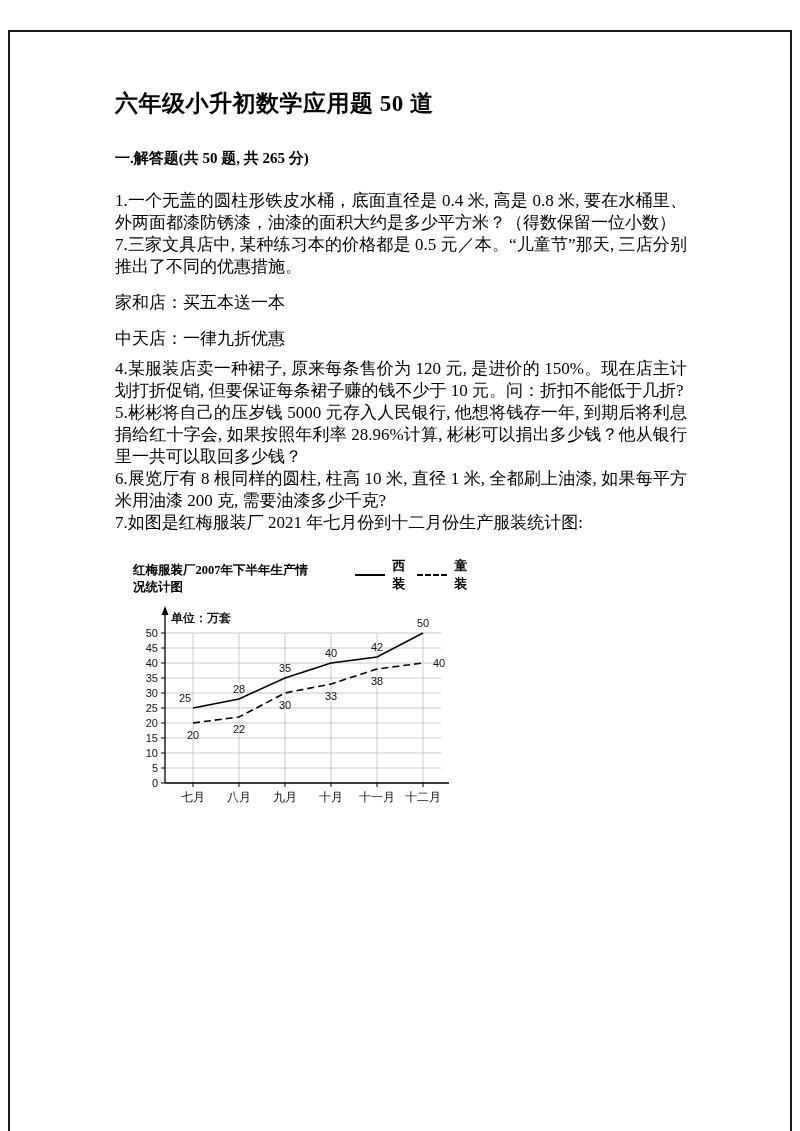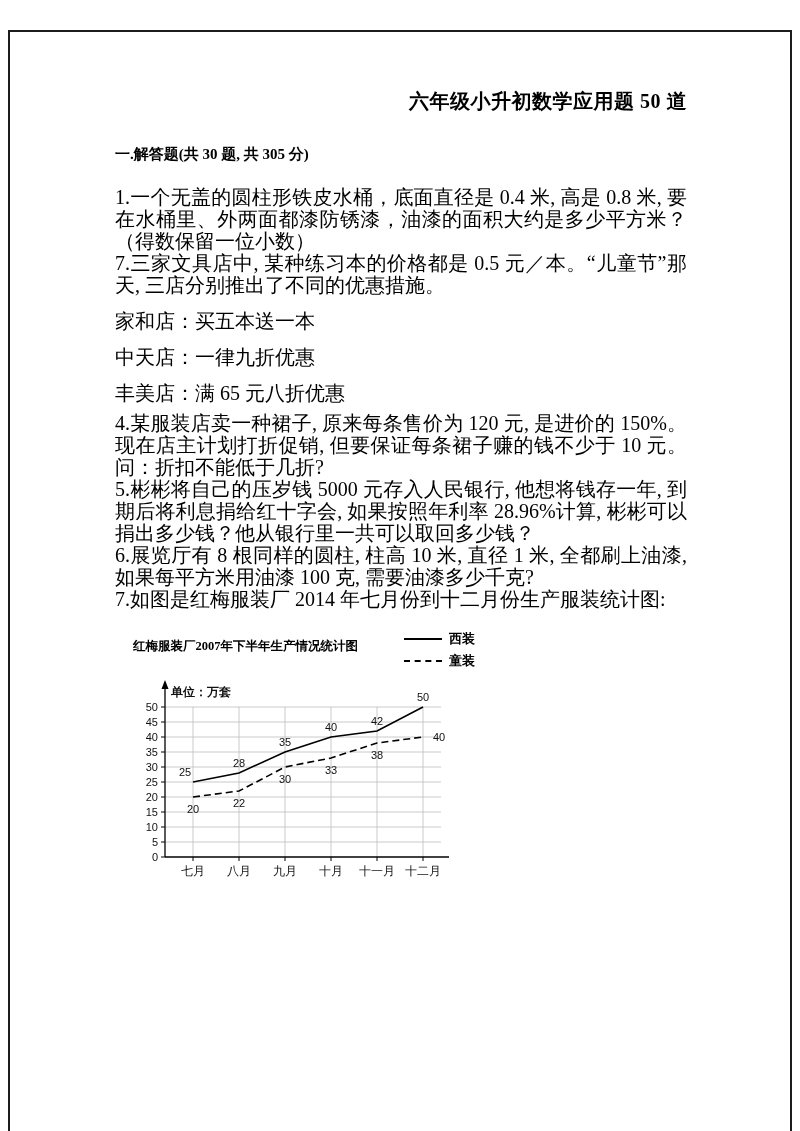--- a/index.html
+++ b/index.html
@@ -12,68 +12,67 @@
   .page-frame {
     position:absolute; left:8px; top:30px;
     width:784px; height:1300px;
     border:2px solid #1c1c1c;
     pointer-events:none;
   }
   .content {
     position:absolute; left:115px; top:88px; width:572px;
   }
   .doc-title {
-    font-size:20px; font-weight:bold; text-align:right;
+    font-size:23px; font-weight:bold; text-align:left;
     margin-bottom:30px; letter-spacing:0.5px;
   }
   .section-header {
     font-size:15px; font-weight:bold; margin-bottom:22px;
   }
   .para {
-    font-size:20px; line-height:22px; text-align:justify;
+    font-size:17px; line-height:22px; text-align:justify;
   }
   .offer { margin-top:14px; }
   .mt { margin-top:8px; }
 
   .chart { margin-top:20px; margin-left:4px; width:360px; }
   .chart-header {
-    display:flex; justify-content:space-between; align-items:flex-start;
+    display:flex; justify-content:space-between; align-items:center;
     padding-left:14px; padding-right:4px;gap:39px;
   }
   .chart-title { font-size:12.5px; font-weight:bold; padding-top:8px; }
-  .legend { display:flex; flex-direction:column; gap:4px; }
+  .legend { display:flex; flex-direction:row; gap:4px; }
   .legend-row { display:flex; align-items:center; gap:7px; font-size:13px; font-weight:bold; }
   .line-sample { display:inline-block; width:38px; height:0; border-top:2.5px solid #000; }
   .line-sample.dashed { border-top-style:dashed; }
   svg { display:block; margin-top:2px; }
   svg text { font-family:"Liberation Sans","DejaVu Sans",sans-serif; fill:#111; }
 </style>
 </head>
 <body>
 
 <div class="page-frame"></div>
 
 <div class="content">
 
   <h1 class="doc-title">六年级小升初数学应用题 50 道</h1>
 
-  <div class="section-header">一.解答题(共 30 题, 共 305 分)</div>
+  <div class="section-header">一.解答题(共 50 题, 共 265 分)</div>
 
   <p class="para">1.一个无盖的圆柱形铁皮水桶，底面直径是 0.4 米, 高是 0.8 米, 要在水桶里、外两面都漆防锈漆，油漆的面积大约是多少平方米？（得数保留一位小数）</p>
   <p class="para">7.三家文具店中, 某种练习本的价格都是 0.5 元／本。“儿童节”那天, 三店分别推出了不同的优惠措施。</p>
 
   <p class="para offer">家和店：买五本送一本</p>
   <p class="para offer">中天店：一律九折优惠</p>
-  <p class="para offer">丰美店：满 65 元八折优惠</p>
 
 
   <p class="para mt">4.某服装店卖一种裙子, 原来每条售价为 120 元, 是进价的 150%。现在店主计划打折促销, 但要保证每条裙子赚的钱不少于 10 元。问：折扣不能低于几折?</p>
   <p class="para">5.彬彬将自己的压岁钱 5000 元存入人民银行, 他想将钱存一年, 到期后将利息捐给红十字会, 如果按照年利率 28.96%计算, 彬彬可以捐出多少钱？他从银行里一共可以取回多少钱？</p>
-  <p class="para">6.展览厅有 8 根同样的圆柱, 柱高 10 米, 直径 1 米, 全都刷上油漆, 如果每平方米用油漆 100 克, 需要油漆多少千克?</p>
-  <p class="para">7.如图是红梅服装厂 2014 年七月份到十二月份生产服装统计图:</p>
+  <p class="para">6.展览厅有 8 根同样的圆柱, 柱高 10 米, 直径 1 米, 全都刷上油漆, 如果每平方米用油漆 200 克, 需要油漆多少千克?</p>
+  <p class="para">7.如图是红梅服装厂 2021 年七月份到十二月份生产服装统计图:</p>
 
   <div class="chart">
     <div class="chart-header">
       <div class="chart-title">红梅服装厂2007年下半年生产情况统计图</div>
       <div class="legend">
         <div class="legend-row">
           <span class="line-sample"></span>
           <span>西装</span>
         </div>
         <div class="legend-row">

